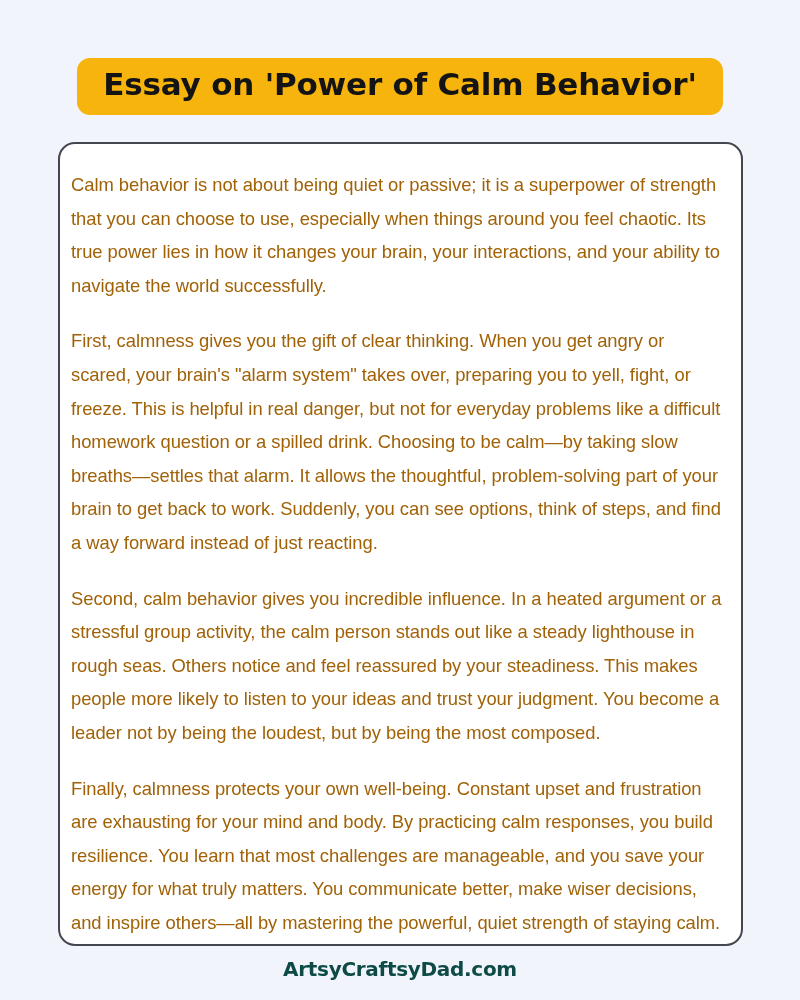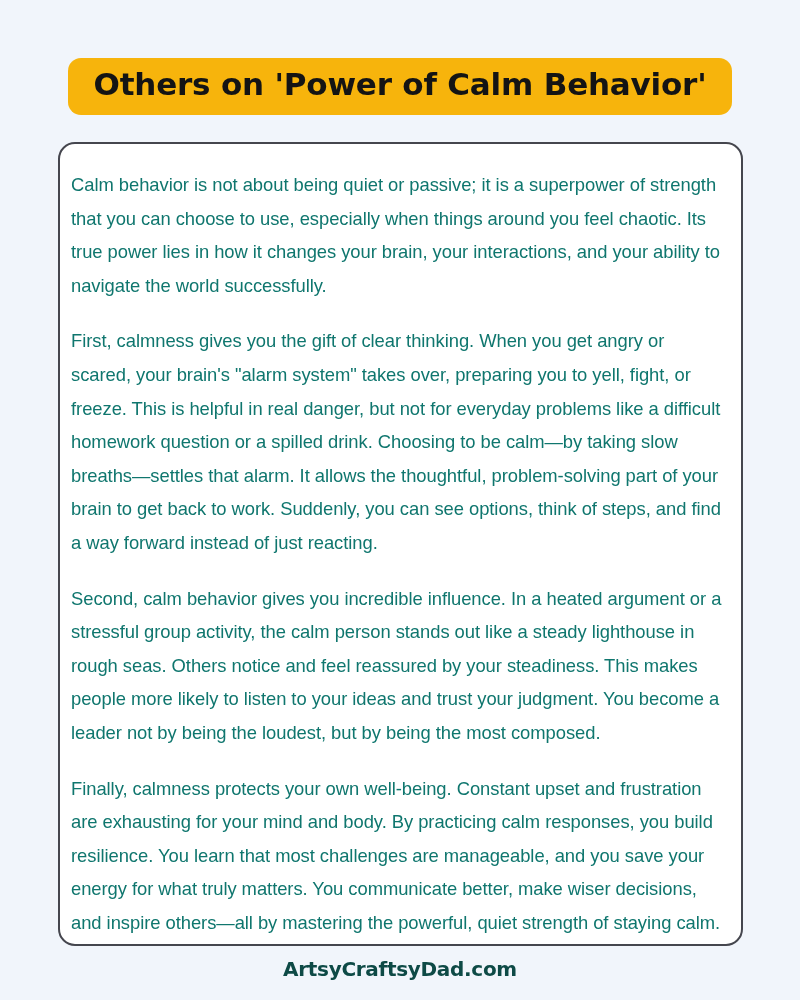--- a/index.html
+++ b/index.html
@@ -65,21 +65,21 @@
   }
 
   .essay-body {
     padding: 0 0 0 0;
   }
 
   .essay-para {
     font-family: "Liberation Sans", sans-serif;
     font-size: 18.4px;
     line-height: 33.6px;
-    color: #0f766e;
+    color: #a16207;
     letter-spacing: -0.05px;
     text-align: left;
     margin: 0 0 22px 0;
     padding: 0 2px 0 0;
   }
 
   .essay-para:last-child {
     margin-bottom: 0;
   }
 
@@ -101,21 +101,21 @@
     letter-spacing: -0.3px;
   }
 </style>
 </head>
 <body>
 
 <div class="page">
 
   <div class="title-badge-wrap">
     <div class="title-badge">
-      <div class="title-badge-text">Others on 'Power of Calm Behavior'</div>
+      <div class="title-badge-text">Essay on 'Power of Calm Behavior'</div>
     </div>
   </div>
 
   <div class="essay-card">
     <div class="essay-body">
       <p class="essay-para">Calm behavior is not about being quiet or passive; it is a superpower of strength that you can choose to use, especially when things around you feel chaotic. Its true power lies in how it changes your brain, your interactions, and your ability to navigate the world successfully.</p>
       <p class="essay-para">First, calmness gives you the gift of clear thinking. When you get angry or scared, your brain's "alarm system" takes over, preparing you to yell, fight, or freeze. This is helpful in real danger, but not for everyday problems like a difficult homework question or a spilled drink. Choosing to be calm—by taking slow breaths—settles that alarm. It allows the thoughtful, problem-solving part of your brain to get back to work. Suddenly, you can see options, think of steps, and find a way forward instead of just reacting.</p>
       <p class="essay-para">Second, calm behavior gives you incredible influence. In a heated argument or a stressful group activity, the calm person stands out like a steady lighthouse in rough seas. Others notice and feel reassured by your steadiness. This makes people more likely to listen to your ideas and trust your judgment. You become a leader not by being the loudest, but by being the most composed.</p>
       <p class="essay-para">Finally, calmness protects your own well-being. Constant upset and frustration are exhausting for your mind and body. By practicing calm responses, you build resilience. You learn that most challenges are manageable, and you save your energy for what truly matters. You communicate better, make wiser decisions, and inspire others—all by mastering the powerful, quiet strength of staying calm. It is the ultimate tool for turning any storm, big or small, into an opportunity to grow.</p>
     </div>

